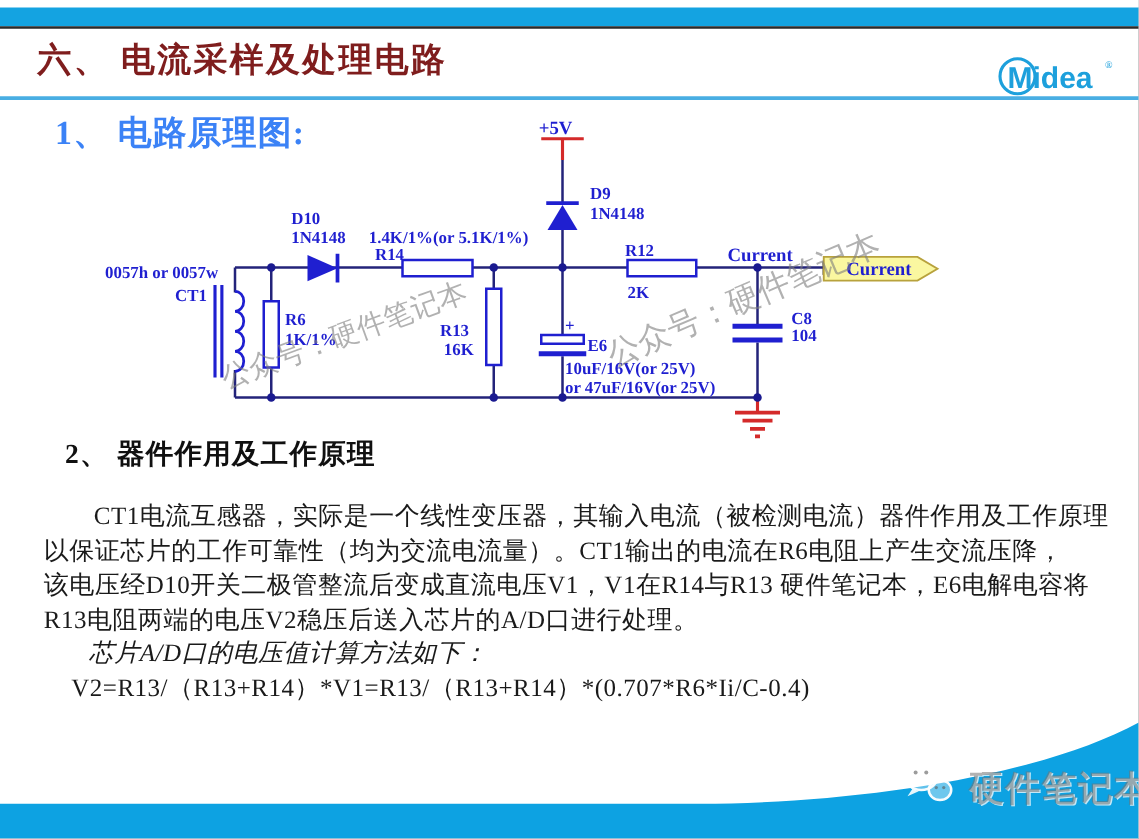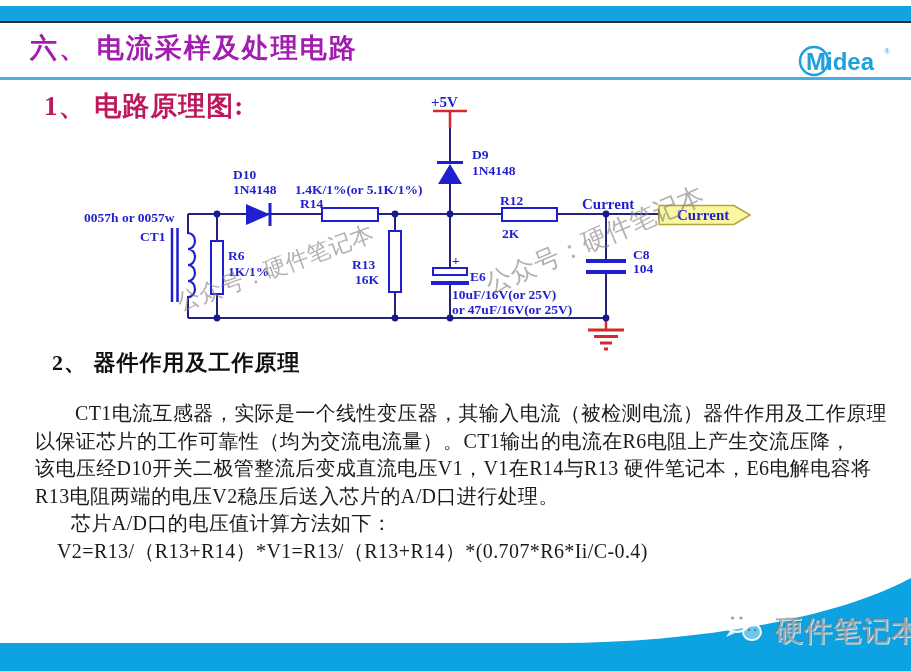--- a/index.html
+++ b/index.html
@@ -2,42 +2,42 @@
 <html><head>
 <meta charset="utf-8">
 <style>
   html,body{margin:0;padding:0;background:#888;}
   .slide{position:relative;width:911px;height:671px;background:#fff;overflow:hidden;
          font-family:"Liberation Serif","DejaVu Serif",serif;}
   
   .strip-top{position:absolute;left:0;top:0;width:911px;height:6px;background:#fff;}
   .bar-cyan{position:absolute;left:0;top:6px;width:911px;height:15px;background:#14a3e1;}
   .bar-dark{position:absolute;left:0;top:21px;width:911px;height:2px;background:#2a2a2a;}
-  .title{position:absolute;left:30px;top:30px;font-size:27px;font-weight:700;color:#a21caf;letter-spacing:2px;}
+  .title{position:absolute;left:30px;top:30px;font-size:27px;font-weight:700;color:#7f1d1d;letter-spacing:2px;}
   .title-underline{position:absolute;left:0;top:77px;width:911px;height:3px;background:#49aee3;}
   .midea{position:absolute;left:796px;top:40px;width:100px;height:38px;}
   
-  .h1{position:absolute;left:44px;top:88px;font-size:27px;font-weight:700;color:#be185d;letter-spacing:1px;}
+  .h1{position:absolute;left:44px;top:88px;font-size:27px;font-weight:700;color:#3b82f6;letter-spacing:1px;}
   .h2{position:absolute;left:52px;top:348px;font-size:22px;font-weight:700;color:#101010;letter-spacing:1px;}
   
   .circuit{position:absolute;left:0;top:0;width:911px;height:671px;}
   .circuit text{font-family:"Liberation Serif","DejaVu Serif",serif;fill:#1f1fd0;}
   .lbl{font-size:13.5px;font-weight:700;}
   .lbl-red{font-size:15px;font-weight:700;fill:#d42a2a;}
   .lbl-net{font-size:15px;font-weight:700;fill:#8b1f1f;}
   .wire{stroke:#23237a;stroke-width:2;fill:none;}
   .comp{stroke:#1f1fd0;stroke-width:2;fill:#fff;}
   .blue-solid{fill:#1f1fd0;stroke:none;}
   .blue-line{stroke:#1f1fd0;fill:none;}
   .red-line{stroke:#d42a2a;fill:none;}
   .dot{fill:#1a1a90;stroke:none;}
   
   .body{position:absolute;left:35px;top:400px;width:860px;font-size:20px;color:#1a1a1a;}
   .bl{height:27.5px;line-height:27.5px;white-space:nowrap;letter-spacing:0.4px;}
-  .i40{padding-left:40px;} .i36{padding-left:36px;} .i22{padding-left:22px;} .i28{padding-left:28px;}
+  .i40{padding-left:40px;} .i36{padding-left:36px;font-style:italic;} .i22{padding-left:22px;} .i28{padding-left:28px;}
   
   .wm{position:absolute;color:rgba(125,125,125,0.6);white-space:nowrap;transform-origin:0 50%;}
   .wm1{left:178px;top:288px;font-size:23px;transform:rotate(-20deg);}
   .wm2{left:487px;top:268px;font-size:26px;transform:rotate(-23deg);}
   
   .bottomband{position:absolute;left:0;top:570px;width:911px;height:101px;}
   .footer-logo{position:absolute;left:720px;top:604px;width:185px;height:52px;}
   .footer-text{position:absolute;left:55px;top:8px;font-size:28px;font-weight:700;
                color:rgba(115,115,115,0.55);text-shadow:1px 1px 0 rgba(255,255,255,0.75);
                letter-spacing:1px;white-space:nowrap;}

